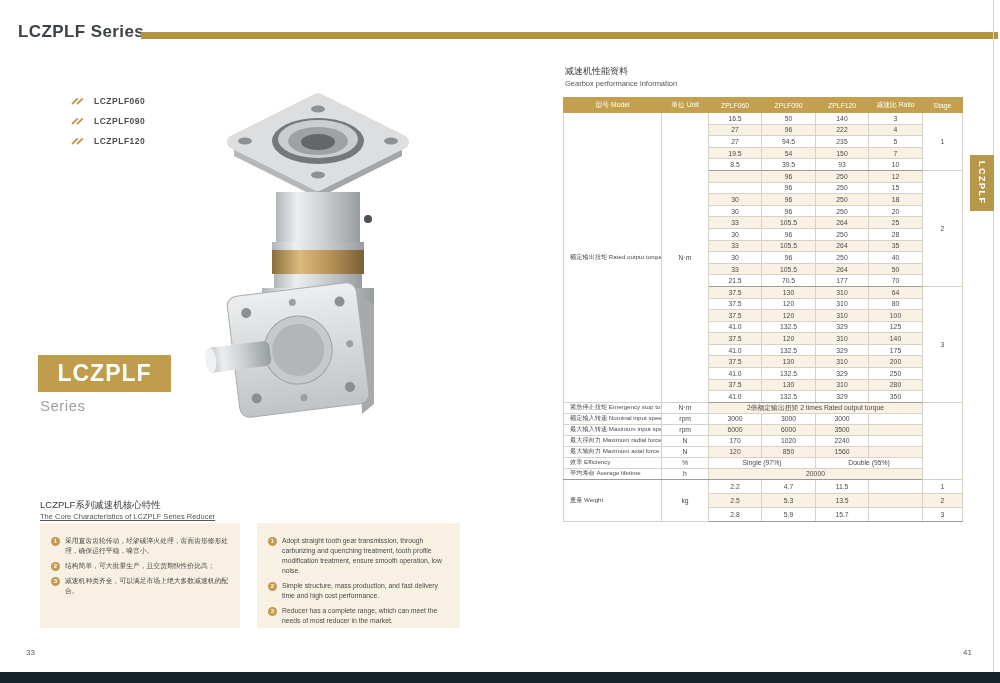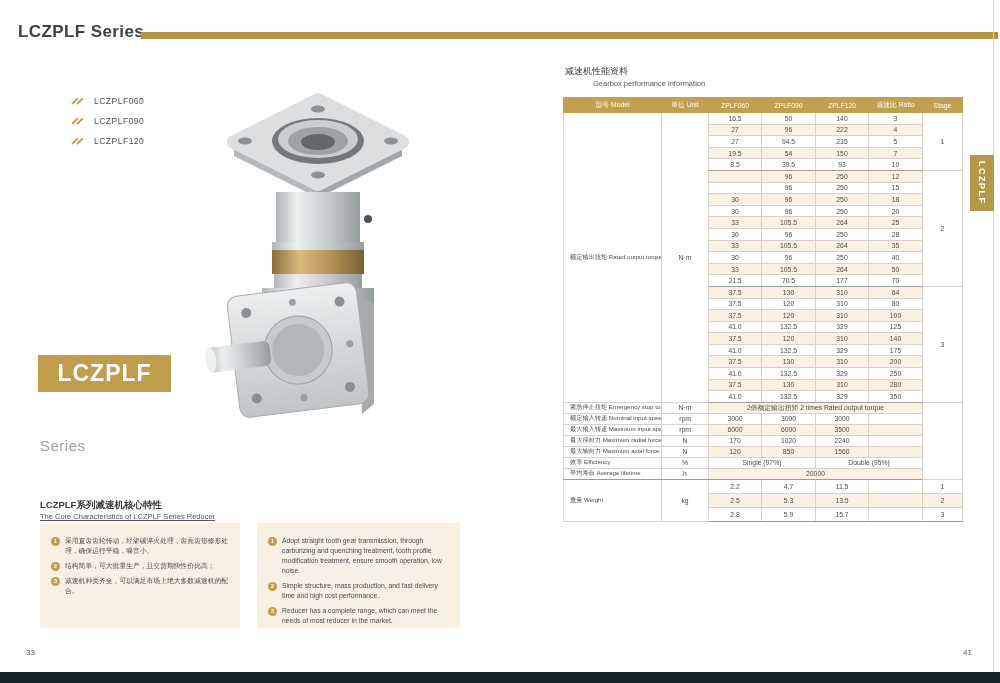--- a/index.html
+++ b/index.html
@@ -5,43 +5,43 @@
   html,body{margin:0;padding:0;background:#ffffff;}
   body{width:1000px;height:683px;font-family:"Liberation Sans",sans-serif;overflow:hidden;position:relative;}
   .abs{position:absolute;}
 
   
   .page-title{left:18px;top:22px;font-size:17px;font-weight:bold;color:#3c4246;letter-spacing:.4px;}
   .title-bar{left:141px;top:32px;width:857px;height:7px;background:#b29540;}
 
   
   .models{left:74px;top:96px;}
-  .model-item{display:flex;align-items:center;margin-bottom:10px;font-size:8.5px;color:#4e4e4e;letter-spacing:.5px;}
+  .model-item{display:flex;align-items:center;margin-bottom:10px;font-size:8.5px;color:#4e4e4e;letter-spacing:.5px;font-weight:bold;}
   .slashes{display:inline-flex;width:14px;margin-right:6px;}
   .slash{display:inline-block;width:1.5px;height:8px;background:#c49a52;transform:rotate(45deg);margin-right:3px;}
 
   
   .series-badge{left:38px;top:355px;width:133px;height:37px;background:#bf9d4c;color:#fff;
     font-size:23px;font-weight:bold;text-align:center;line-height:37px;letter-spacing:1px;}
-  .series-sub{left:40px;top:397px;font-size:15px;color:#9b9fa2;letter-spacing:.5px;margin-top:40px;}
-
-  
-  .feat-h-zh{left:40px;top:499px;font-size:9.5px;font-weight:bold;color:#3a3a3a;}
+  .series-sub{left:40px;top:397px;font-size:15px;color:#9b9fa2;letter-spacing:.5px;}
+
+  
+  .feat-h-zh{left:40px;top:499px;font-size:9.5px;font-weight:normal;color:#3a3a3a;}
   .feat-h-en{left:40px;top:512px;font-size:7.5px;color:#555;text-decoration:underline;}
   .feat-box{top:523px;height:105px;background:#f8f1e3;box-sizing:border-box;padding:13px 11px 8px 11px;}
   .feat-box.zh{left:40px;width:200px;}
   .feat-box.en{left:257px;width:203px;}
   .feat-item{display:flex;margin-bottom:5px;}
   .feat-num{flex:none;width:9px;height:9px;border-radius:50%;background:#c49a52;color:#fff;
     font-size:6px;line-height:9px;text-align:center;font-weight:bold;margin-right:5px;margin-top:.5px;}
   .feat-text{font-size:6.8px;line-height:10px;color:#4a4a4a;}
 
   
   .tbl-h-zh{left:565px;top:65px;font-size:9px;font-weight:normal;color:#3a3a3a;}
-  .tbl-h-en{left:565px;top:79px;font-size:7.5px;color:#555;margin-left:28px;}
+  .tbl-h-en{left:565px;top:79px;font-size:7.5px;color:#555;}
   .tbl-wrap{left:563px;top:97px;width:399px;}
   table{border-collapse:collapse;table-layout:fixed;width:399px;}
   th,td{border:1px solid #d6d2c8;font-size:6.8px;color:#4a4a4a;text-align:center;vertical-align:middle;
     padding:0 1px;overflow:hidden;white-space:nowrap;font-weight:normal;}
   tr.head th{background:#c2a050;color:#fffdf4;height:14px;border:1px solid #c2a050;border-left:1px solid rgba(255,255,255,.55);font-size:6.8px;}
   tr.head th:first-child{border-left:1px solid #c2a050;}
   tr.r td,tr.r th{height:10.6px;}
   tr.spec td,tr.spec th{height:10px;}
   tr.wt td,tr.wt th{height:13px;}
   tr.cream{background:#f9f2e4;}

